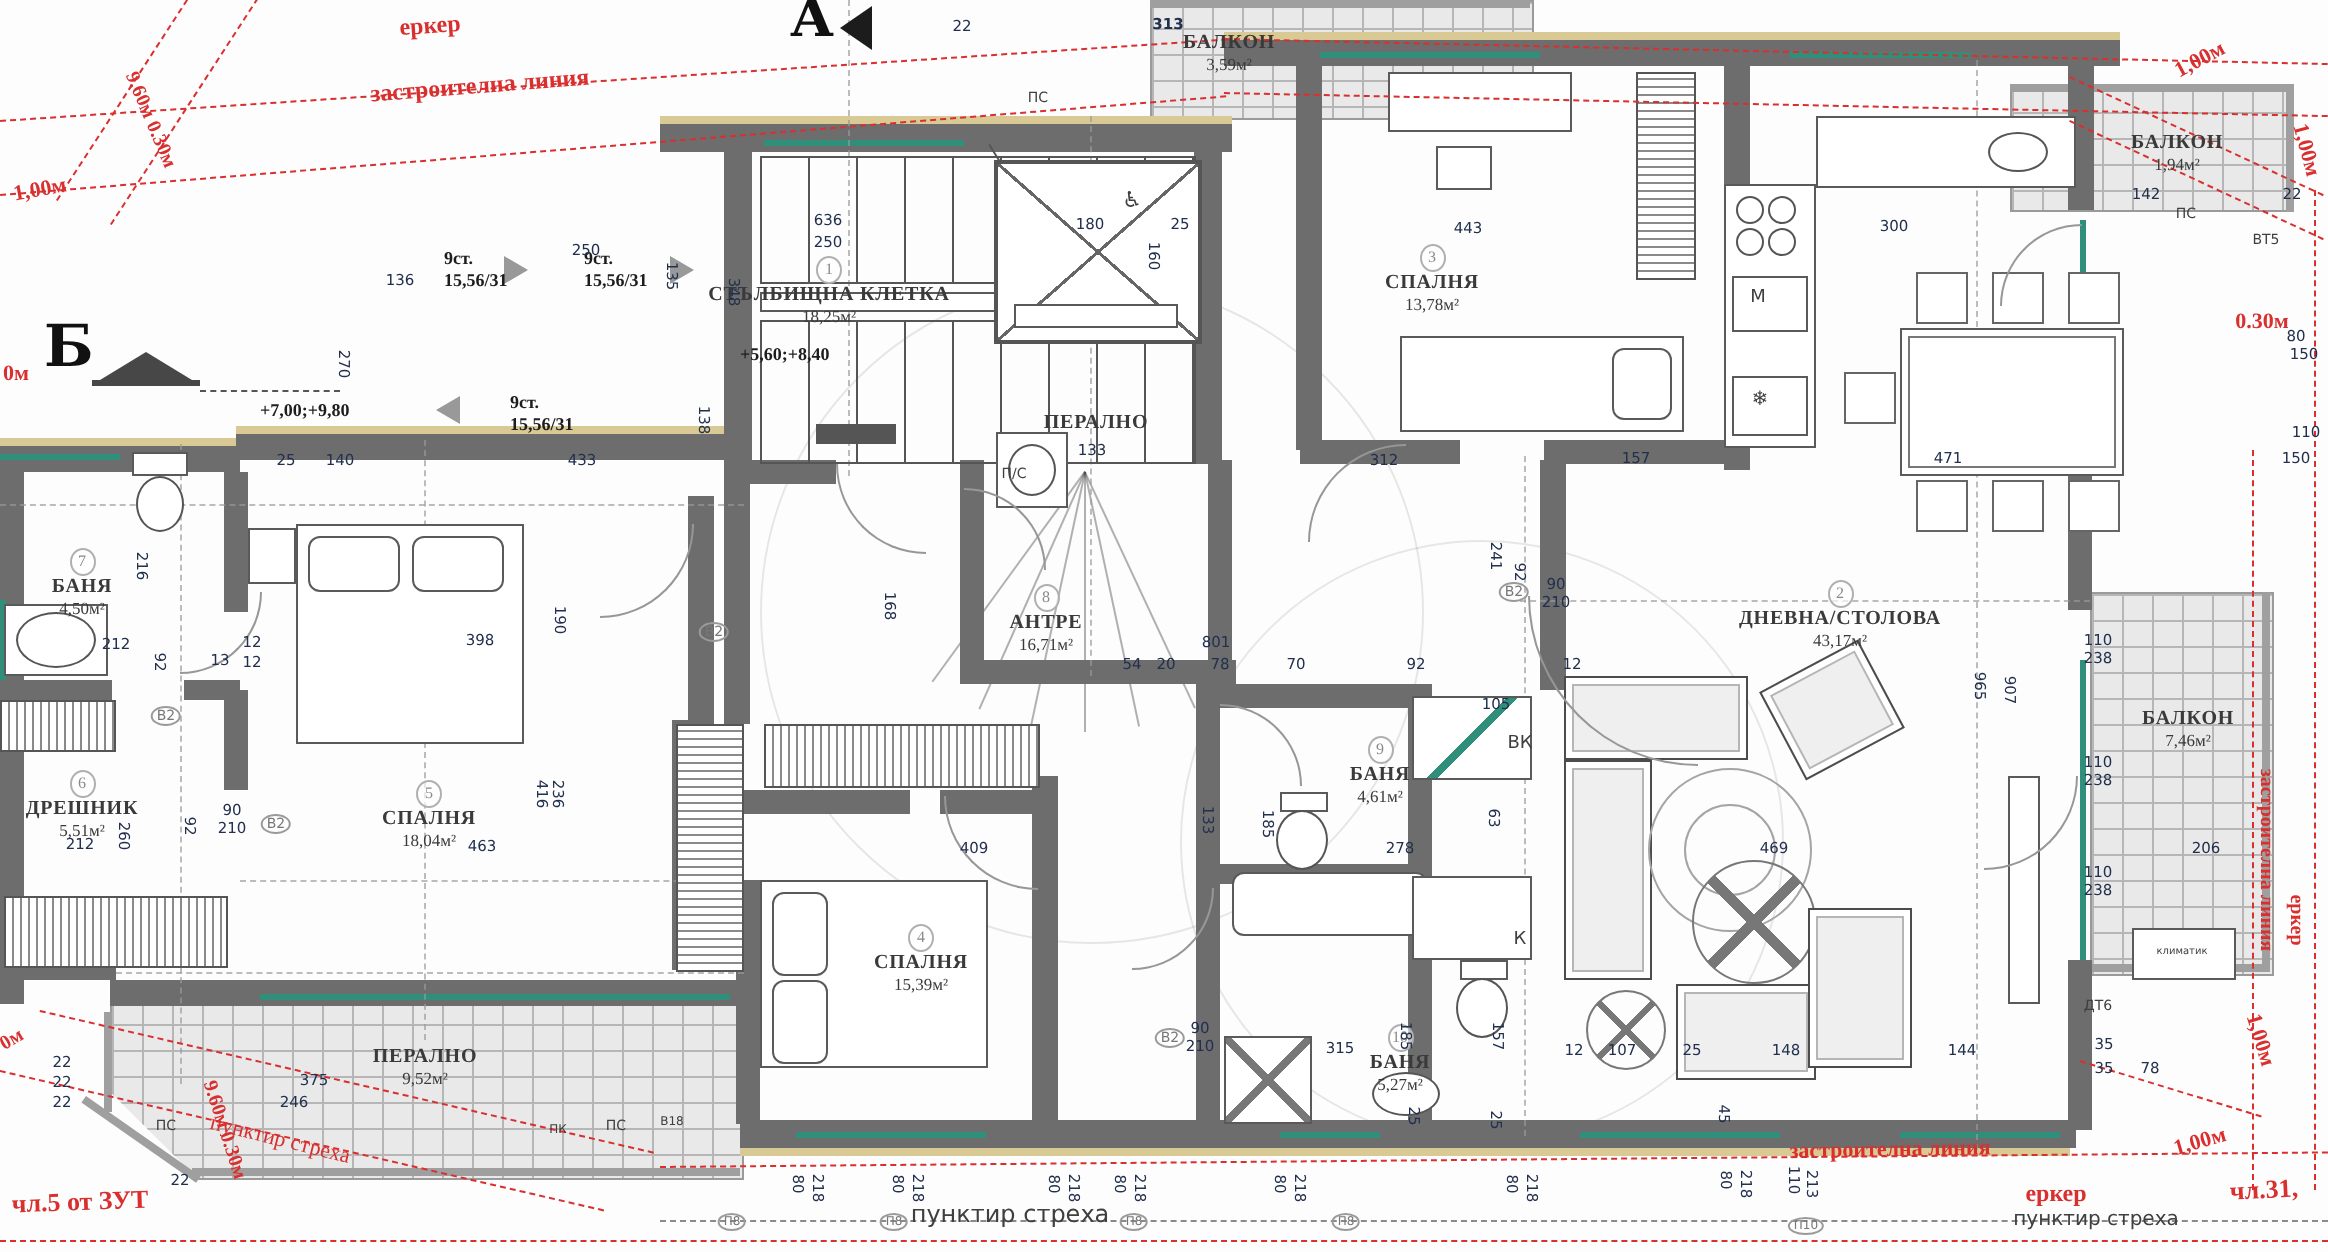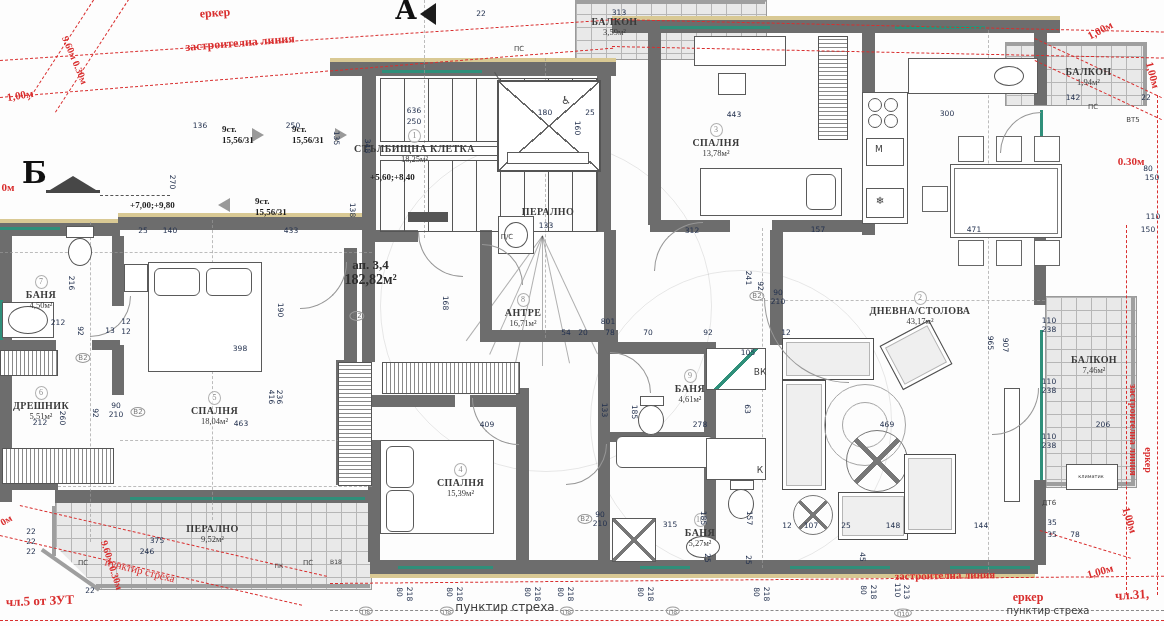--- a/index.html
+++ b/index.html
@@ -273,24 +273,20 @@
   <div class="rd" style="left:1040px;top:530px;width:95px;transform:rotate(17deg)"></div>
   <div class="gd" style="left:330px;top:610px;width:834px"></div>
 
   <div class="mk" style="left:395px;top:-6px;font-size:27px">А</div>
   <div class="tri" style="left:420px;top:3px;border-top:11px solid transparent;border-bottom:11px solid transparent;border-right:16px solid #1c1c1c"></div>
   <div class="mk" style="left:22px;top:156px;font-size:29px">Б</div>
   <div class="tri" style="left:50px;top:176px;border-left:23px solid transparent;border-right:23px solid transparent;border-bottom:14px solid #474747"></div>
   <div style="position:absolute;left:46px;top:190px;width:54px;height:3px;background:#474747"></div>
   <div class="gd" style="left:100px;top:195px;width:70px;border-top-color:#555"></div>
 
-  <div class="apt" style="left:318px;top:258px;width:105px">
-    <div style="font-size:13px">ап. 3,4</div>
-    <div style="font-size:14px">182,82м²</div>
-  </div>
   <div class="stl" style="left:130px;top:200px;width:80px">+7,00;+9,80</div>
   <div class="stl" style="left:370px;top:172px;width:80px">+5,60;+8,40</div>
 
   <div class="stl" style="left:222px;top:124px;width:62px">
     <div>9ст.</div>
     <div>15,56/31</div>
   </div>
   <div class="stl" style="left:292px;top:124px;width:62px">
     <div>9ст.</div>
     <div>15,56/31</div>
@@ -364,33 +360,33 @@
   <div class="room" style="left:1046px;top:66px;width:85px">
     <div class="nm">БАЛКОН</div>
     <div class="ar">1,94м²</div>
   </div>
   <div class="room" style="left:1051px;top:354px;width:86px">
     <div class="nm">БАЛКОН</div>
     <div class="ar">7,46м²</div>
   </div>
 
   <div class="layer" id="dims-layer">
-      <span class="dim" style="left: 200px; top: 125px; transform: translate(-50%, -50%);">136</span>
+      <span class="dim" style="left: 200px; top: 140px; transform: translate(-50%, -50%);">136</span>
       <span class="dim" style="left: 293px; top: 125px; transform: translate(-50%, -50%);">250</span>
       <span class="dim" style="left: 143px; top: 230px; transform: translate(-50%, -50%);">25</span>
       <span class="dim" style="left: 170px; top: 230px; transform: translate(-50%, -50%);">140</span>
       <span class="dim" style="left: 291px; top: 230px; transform: translate(-50%, -50%);">433</span>
       <span class="dim" style="left: 172px; top: 182px; transform: translate(-50%, -50%) rotate(90deg);">270</span>
       <span class="dim" style="left: 336px; top: 138px; transform: translate(-50%, -50%) rotate(90deg);">135</span>
       <span class="dim" style="left: 352px; top: 210px; transform: translate(-50%, -50%) rotate(90deg);">138</span>
       <span class="dim" style="left: 367px; top: 146px; transform: translate(-50%, -50%) rotate(90deg);">348</span>
       <span class="dim" style="left: 414px; top: 110px; transform: translate(-50%, -50%);">636</span>
       <span class="dim" style="left: 414px; top: 121px; transform: translate(-50%, -50%);">250</span>
       <span class="dim" style="left: 481px; top: 13px; transform: translate(-50%, -50%);">22</span>
-      <span class="dim" style="left: 619px; top: 12px; transform: translate(-50%, -50%);">313</span>
+      <span class="dim" style="left: 584px; top: 12px; transform: translate(-50%, -50%); font-weight: bold;">313</span>
       <span class="dim" style="left: 545px; top: 112px; transform: translate(-50%, -50%);">180</span>
       <span class="dim" style="left: 590px; top: 112px; transform: translate(-50%, -50%);">25</span>
       <span class="dim" style="left: 577px; top: 128px; transform: translate(-50%, -50%) rotate(90deg);">160</span>
       <span class="dim" style="left: 734px; top: 114px; transform: translate(-50%, -50%);">443</span>
       <span class="dim" style="left: 692px; top: 230px; transform: translate(-50%, -50%);">312</span>
       <span class="dim" style="left: 818px; top: 229px; transform: translate(-50%, -50%);">157</span>
       <span class="dim" style="left: 947px; top: 113px; transform: translate(-50%, -50%);">300</span>
       <span class="dim" style="left: 974px; top: 229px; transform: translate(-50%, -50%);">471</span>
       <span class="dim" style="left: 1073px; top: 97px; transform: translate(-50%, -50%);">142</span>
       <span class="dim" style="left: 1146px; top: 97px; transform: translate(-50%, -50%);">22</span>
@@ -410,21 +406,21 @@
       <span class="dim" style="left: 1103px; top: 424px; transform: translate(-50%, -50%);">206</span>
       <span class="dim" style="left: 748px; top: 278px; transform: translate(-50%, -50%) rotate(90deg);">241</span>
       <span class="dim" style="left: 760px; top: 286px; transform: translate(-50%, -50%) rotate(90deg);">92</span>
       <span class="dim" style="left: 778px; top: 292px; transform: translate(-50%, -50%);">90</span>
       <span class="dim" style="left: 778px; top: 301px; transform: translate(-50%, -50%);">210</span>
       <span class="dim" style="left: 58px; top: 322px; transform: translate(-50%, -50%);">212</span>
       <span class="dim" style="left: 80px; top: 331px; transform: translate(-50%, -50%) rotate(90deg);">92</span>
       <span class="dim" style="left: 126px; top: 321px; transform: translate(-50%, -50%);">12</span>
       <span class="dim" style="left: 110px; top: 330px; transform: translate(-50%, -50%);">13</span>
       <span class="dim" style="left: 126px; top: 331px; transform: translate(-50%, -50%);">12</span>
-      <span class="dim" style="left: 240px; top: 320px; transform: translate(-50%, -50%); margin-top: 28px;">398</span>
+      <span class="dim" style="left: 240px; top: 320px; transform: translate(-50%, -50%);">398</span>
       <span class="dim" style="left: 280px; top: 310px; transform: translate(-50%, -50%) rotate(90deg);">190</span>
       <span class="dim" style="left: 71px; top: 283px; transform: translate(-50%, -50%) rotate(90deg);">216</span>
       <span class="dim" style="left: 40px; top: 422px; transform: translate(-50%, -50%);">212</span>
       <span class="dim" style="left: 95px; top: 413px; transform: translate(-50%, -50%) rotate(90deg);">92</span>
       <span class="dim" style="left: 62px; top: 418px; transform: translate(-50%, -50%) rotate(90deg);">260</span>
       <span class="dim" style="left: 241px; top: 423px; transform: translate(-50%, -50%);">463</span>
       <span class="dim" style="left: 271px; top: 397px; transform: translate(-50%, -50%) rotate(90deg);">416</span>
       <span class="dim" style="left: 279px; top: 397px; transform: translate(-50%, -50%) rotate(90deg);">236</span>
       <span class="dim" style="left: 116px; top: 405px; transform: translate(-50%, -50%);">90</span>
       <span class="dim" style="left: 116px; top: 414px; transform: translate(-50%, -50%);">210</span>

